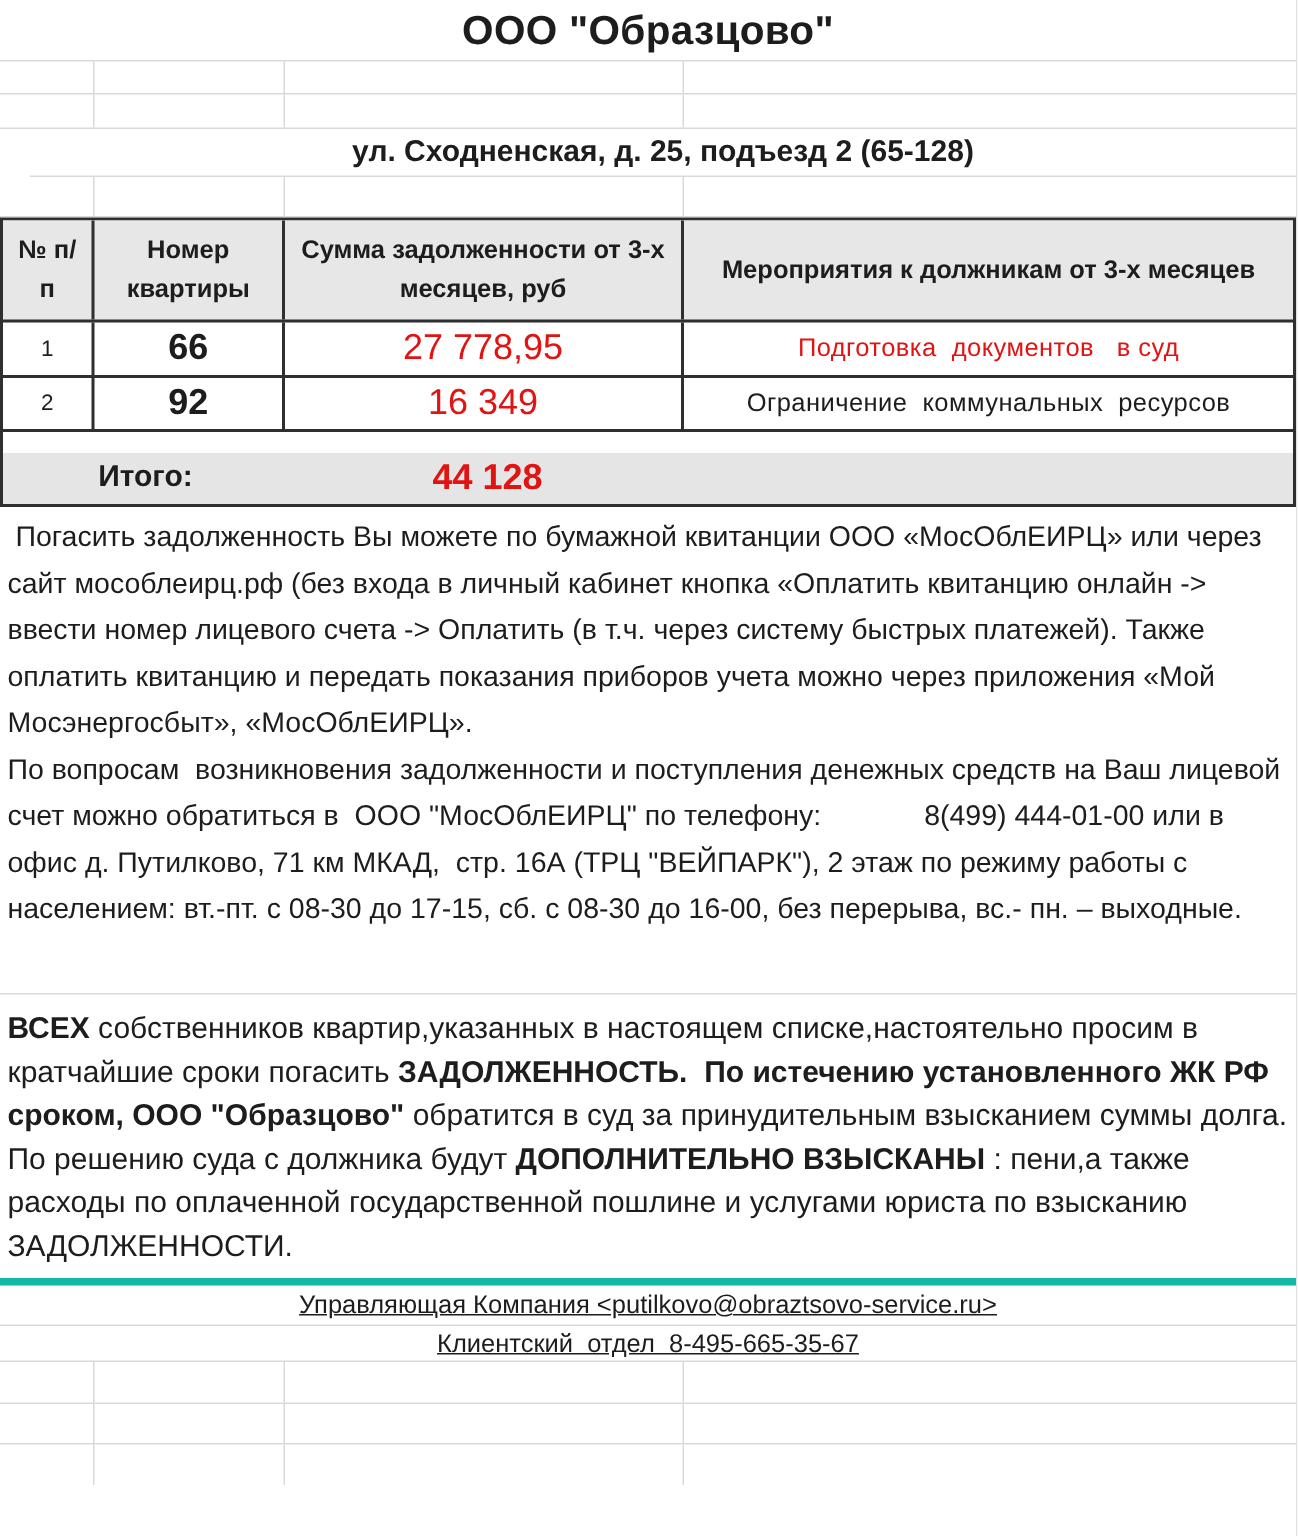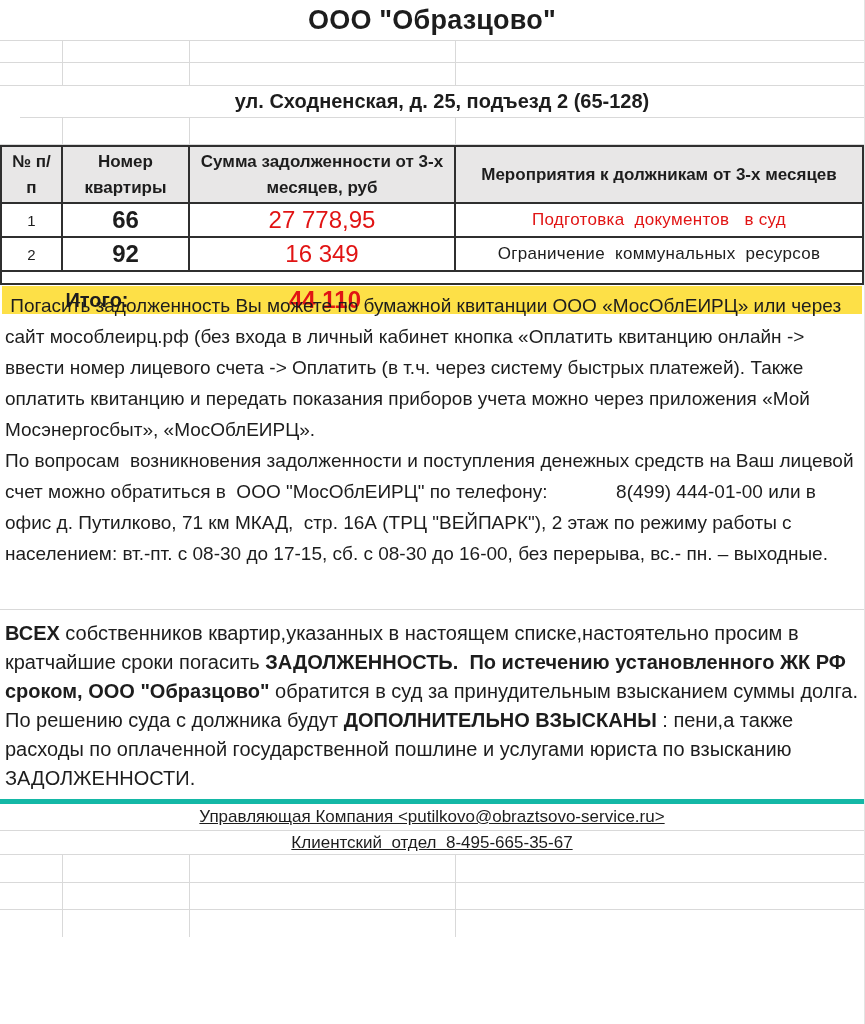--- a/index.html
+++ b/index.html
@@ -30,28 +30,28 @@
   
   .g-row { display:flex; border-bottom:1px solid #d9d9d9; }
   .g-row.last { border-bottom:none; }
   .gr-22 { height:22px; } .gr-23 { height:23px; } .gr-27 { height:27px; }
   .gr-28 { height:28px; }
   .gc { border-right:1px solid #d9d9d9; height:100%; }
   .gc1 { width:63px; } .gc2 { width:127px; } .gc3 { width:266px; }
   .gc4 { flex:1; border-right:none; }
   
   .tbl {
-    height:140px; border:2px solid #2f2f2f; border-bottom:2px solid #2f2f2f;
+    height:193px; border:2px solid #2f2f2f; border-bottom:2px solid #2f2f2f;
     display:flex; flex-direction:column; background:#fff;
   }
   .t-row { display:flex; width:100%; }
   .t-head { height:73px; background:#e8e7e7; border-bottom:2px solid #2f2f2f; }
   .t-data1 { height:40px; border-bottom:2px solid #2f2f2f; }
   .t-data2 { height:39px; border-bottom:2px solid #2f2f2f; }
-  .t-total { height:37px; background:#fde047;margin-top:14px; }
+  .t-total { height:37px; background:#e5e5e5;margin-top:14px; }
   .t-cell {
     display:flex; align-items:center; justify-content:center; text-align:center;
     border-right:2px solid #2f2f2f; padding:2px 6px;
   }
   .tc1 { width:61px; } .tc2 { width:127px; } .tc3 { width:266px; }
   .tc4 { flex:1; border-right:none; }
   .t-head .t-cell { font-weight:700; font-size:17px; line-height:1.5; }
   .num-small { font-size:15px; }
   .apt { font-size:24px; font-weight:700; }
   .debt { font-size:24px; font-weight:400; color:#e11414; }
@@ -127,21 +127,21 @@
       <div class="t-cell tc4 action" style="color: rgb(225, 20, 20);">Подготовка  документов   в суд</div>
     </div>
     <div class="t-row t-data2">
       <div class="t-cell tc1 num-small">2</div>
       <div class="t-cell tc2 apt">92</div>
       <div class="t-cell tc3 debt">16 349</div>
       <div class="t-cell tc4 action" style="color: rgb(29, 29, 29);">Ограничение  коммунальных  ресурсов</div>
     </div>
     <div class="t-row t-total">
       <div class="lbl">Итого:</div>
-      <div class="val">44 110</div>
+      <div class="val">44 128</div>
     </div>
   </div>
 
   <div class="info-block"><span> Погасить задолженность Вы можете по бумажной квитанции ООО «МосОблЕИРЦ» или через сайт мособлеирц.рф (без входа в личный кабинет кнопка «Оплатить квитанцию онлайн -&gt; ввести номер лицевого счета -&gt; Оплатить (в т.ч. через систему быстрых платежей). Также оплатить квитанцию и передать показания приборов учета можно через приложения «Мой Мосэнергосбыт», «МосОблЕИРЦ».</span>
 <span>По вопросам  возникновения задолженности и поступления денежных средств на Ваш лицевой счет можно обратиться в  ООО "МосОблЕИРЦ" по телефону:             8(499) 444-01-00 или в офис д. Путилково, 71 км МКАД,  стр. 16А (ТРЦ "ВЕЙПАРК"), 2 этаж по режиму работы с населением: вт.-пт. с 08-30 до 17-15, сб. с 08-30 до 16-00, без перерыва, вс.- пн. – выходные.</span></div>
 
   <div class="warn-block"><span style="font-weight: 700;">ВСЕХ</span><span> собственников квартир,указанных в настоящем списке,настоятельно просим в кратчайшие сроки погасить </span><span style="font-weight: 700;">ЗАДОЛЖЕННОСТЬ.</span><span>  </span><span style="font-weight: 700;">По истечению установленного ЖК РФ сроком, ООО "Образцово"</span><span> обратится в суд за принудительным взысканием суммы долга. По решению суда с должника будут </span><span style="font-weight: 700;">ДОПОЛНИТЕЛЬНО ВЗЫСКАНЫ</span><span> : пени,а также расходы по оплаченной государственной пошлине и услугами юриста по взысканию ЗАДОЛЖЕННОСТИ.</span></div>
 
   <div class="contact-row cr1">
     <span>Управляющая Компания &lt;putilkovo@obraztsovo-service.ru&gt;</span>

